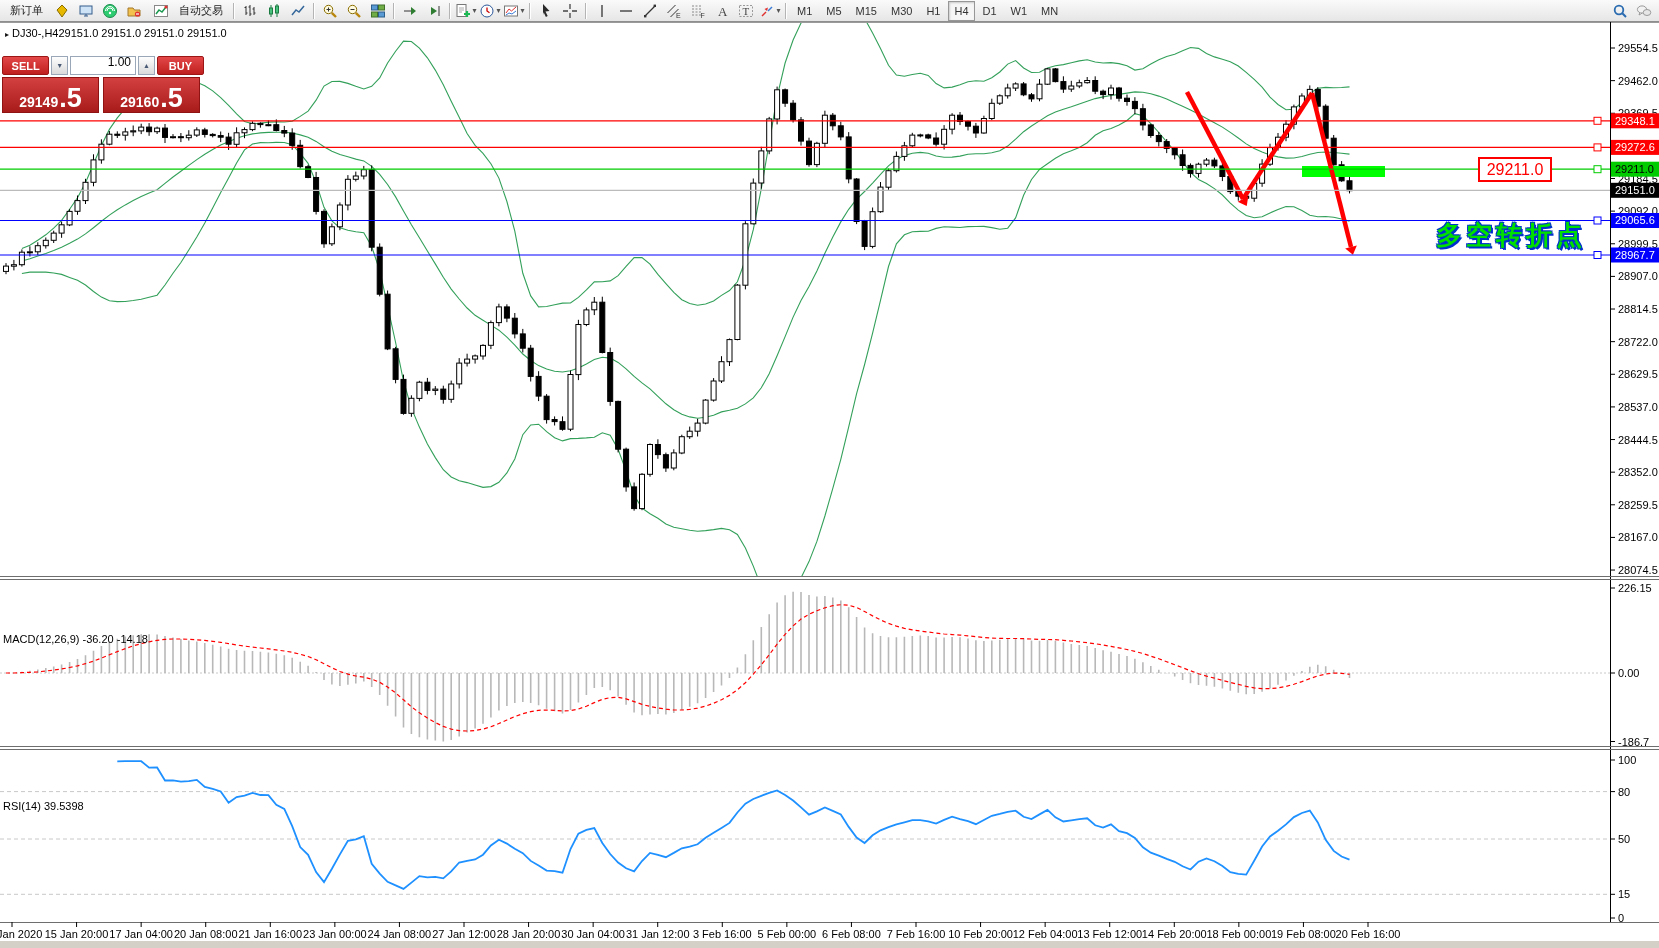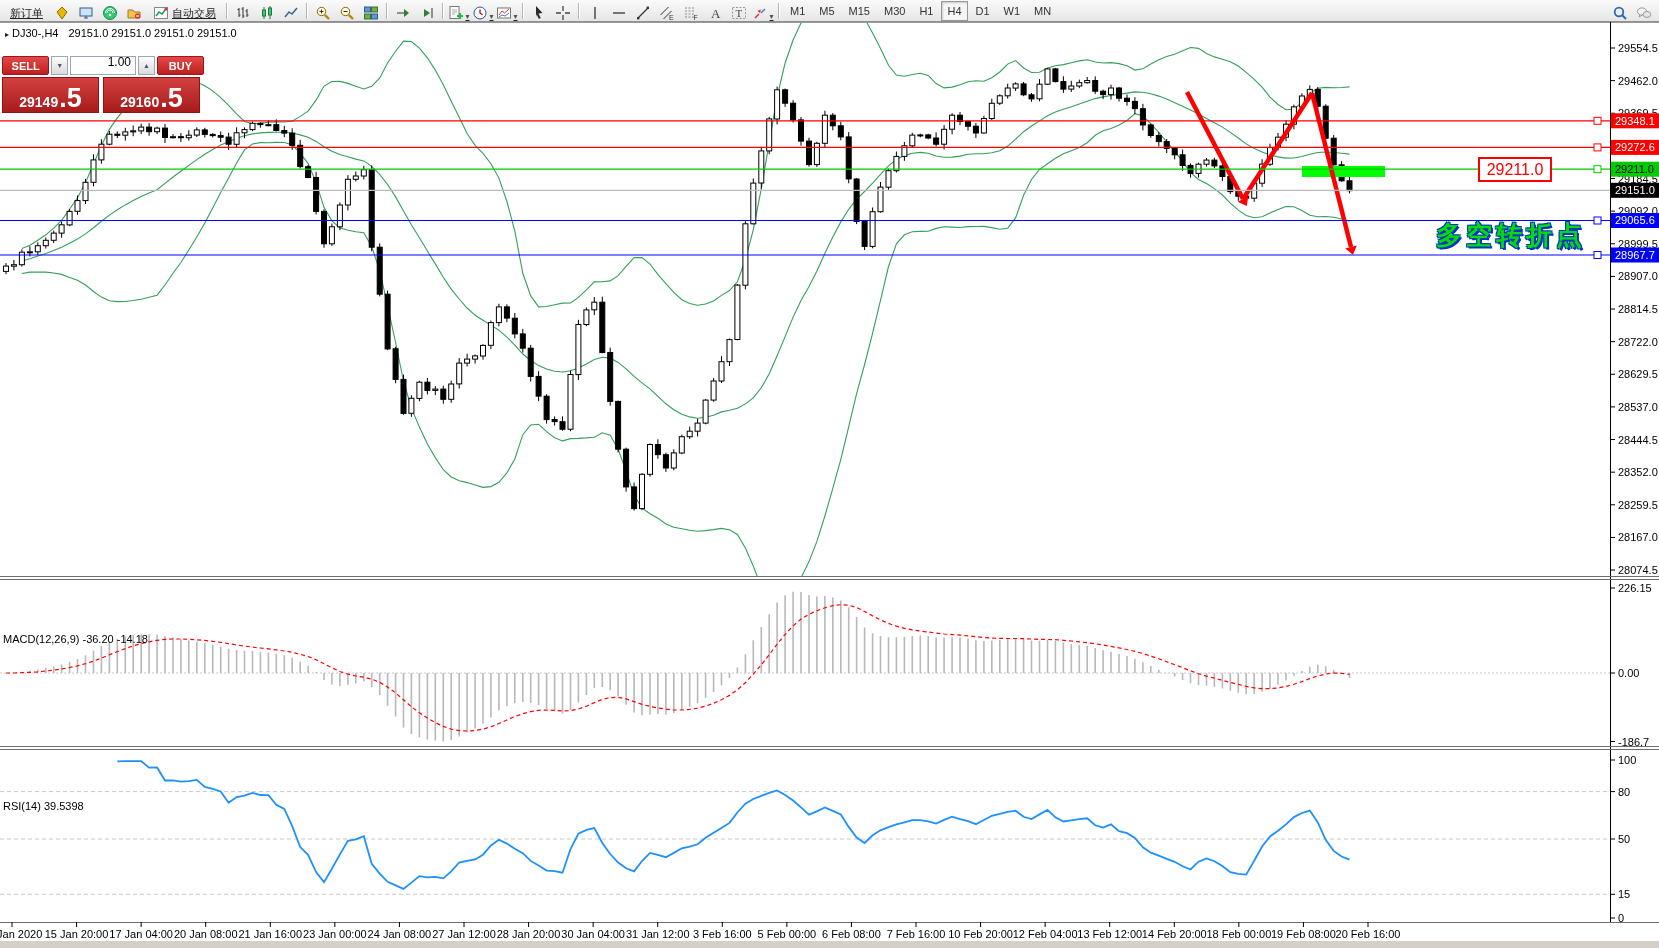--- a/index.html
+++ b/index.html
@@ -2,34 +2,34 @@
 <html><head>
 <meta charset="utf-8">
 <style>
   html,body{margin:0;padding:0;background:#d4d0c8;}
   #app{position:relative;width:1659px;height:948px;background:#fff;overflow:hidden;
        font-family:"Liberation Sans",sans-serif;-webkit-font-smoothing:antialiased;}
   
   #toolbar{position:absolute;left:0;top:0;width:1659px;height:22px;
     background:linear-gradient(#fafafa,#e6e6e6);border-bottom:1px solid #8e8e8e;
     display:flex;align-items:center;padding:0 3px;box-sizing:border-box;z-index:30;}
-  .tb-item{height:20px;min-width:22px;display:flex;align-items:flex-end;justify-content:center;
-    border:1px solid transparent;border-radius:2px;color:#222;font-size:11px;cursor:default;text-decoration:underline;}
+  .tb-item{height:20px;min-width:22px;display:flex;align-items:center;justify-content:center;
+    border:1px solid transparent;border-radius:2px;color:#222;font-size:11px;cursor:default;}
   .tb-text{padding:0 6px;white-space:nowrap;}
   .tb-sep{width:1px;height:16px;background:#b4b4b4;border-right:1px solid #fff;margin:0 3px;}
   .tb-spacer{flex:1;}
   .caret{font-size:8px;color:#555;margin-left:1px;}
   .tf-btn{height:18px;padding:0 5px;font-size:11px;color:#333;display:flex;align-items:center;
     border:1px solid transparent;margin:4px 1px;}
   .tf-btn.active{background:#f6f6f6;border:1px solid #979797;box-shadow:inset 1px 1px 2px rgba(0,0,0,.18);}
   .tb-item svg{display:block;}
   
   #chart-title{position:absolute;left:5px;top:27px;font-size:11px;color:#000;z-index:20;white-space:nowrap;}
   #chart-title .mk{font-size:8px;margin-right:3px;color:#111;}
-  #chart-title .sym{margin-right:10px;}
+  #chart-title .sym{}
   
   #trade-panel{position:absolute;left:2px;top:56px;width:202px;z-index:25;}
   .tp-row{display:flex;height:19px;gap:2px;}
   .tp-btn{width:46px;background:linear-gradient(#e44848,#bf1f1f);color:#fff;font-size:11px;font-weight:bold;
     display:flex;align-items:center;justify-content:center;border-radius:2px;border:1px solid #9d1616;}
   .spin-btn{width:17px;background:linear-gradient(#fefefe,#dadada);border:1px solid #9aa7b8;
     display:flex;align-items:center;justify-content:center;font-size:7px;color:#4a5a75;box-sizing:border-box;}
   .lot-input{width:66px;border:1px solid #9aa7b8;text-align:right;font-size:12px;padding:0 4px 8px 0;
     font-family:"Liberation Sans",sans-serif;box-sizing:border-box;}
   .price-row{display:flex;gap:4px;margin-top:2px;text-align:right;}
@@ -80,21 +80,21 @@
           <circle cx="11.5" cy="11" r="2.6" fill="#e03131"></circle>
           <path d="M10 11h3" stroke="#fff" stroke-width="1.2"></path>
         </svg>
       </div>
       <div class="tb-item tb-text">
         <svg width="16" height="16">
           <rect x="1.5" y="2.5" width="13" height="11" fill="#fff" stroke="#888"></rect>
           <path d="M3 11l3-4 3 2 4-5" fill="none" stroke="#1a9850" stroke-width="1.5"></path>
           <circle cx="13" cy="4" r="1.6" fill="#e03131"></circle>
         </svg>
-        <span style="margin-left:3px">自动交易</span>
+        <span style="margin-left:10px">自动交易</span>
       </div>
       <div class="tb-sep"></div>
       <div class="tb-item">
         <svg width="16" height="16">
           <path d="M4 3v9M2.5 4.5h1.5M4 10h1.5M8 2v11M6.5 4h1.5M8 11h1.5M12 4v8M10.5 6h1.5M12 10h1.5" stroke="#333"></path>
         </svg>
       </div>
       <div class="tb-item">
         <svg width="16" height="16">
           <path d="M5 2v12M11 1v13" stroke="#1a7a40"></path>

